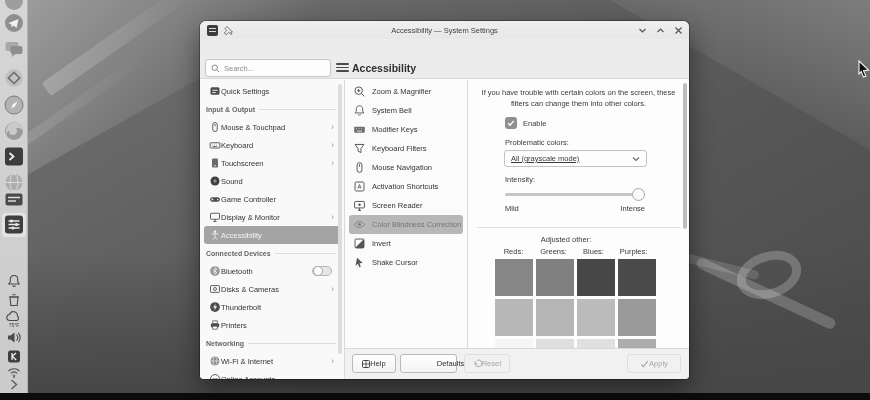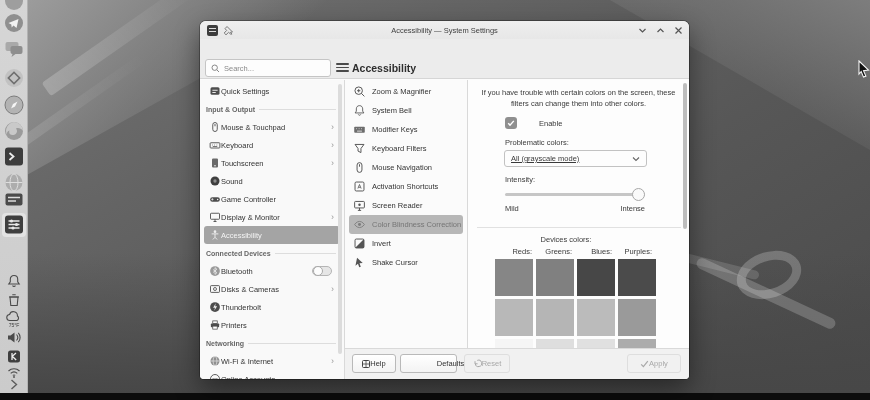--- a/index.html
+++ b/index.html
@@ -71,34 +71,34 @@
 
   
   .mrows { padding-top:2px; }
   .mrow { height:19px; margin:0 4px; border-radius:3px; display:flex; align-items:center; gap:6px; padding-left:4px; font-size:7.5px; color:#333; }
   .mrow .mic { width:13px; height:13px; display:flex; align-items:center; justify-content:center; }
   .mrow.sel { background:#b7b7b7; color:#757575; }
 
   
   .panel { font-size:7.5px; color:#3a3a3a; }
   .intro { position:absolute; left:6px; top:7px; width:209px; text-align:center; line-height:11px; }
-  .cbrow { position:absolute; left:37px; top:37px; display:flex; align-items:center; gap:22px; }
+  .cbrow { position:absolute; left:37px; top:37px; display:flex; align-items:center; gap:6px; }
   .cbox { width:12px; height:12px; border-radius:3px; background:#8f8f8f; display:flex; align-items:center; justify-content:center; }
   .plabel1 { position:absolute; left:37px; top:58px; }
   .dropdown { position:absolute; left:36px; top:70px; width:143px; height:17px; background:#fdfdfd; border:1px solid #c2c2c2; border-radius:3px; display:flex; align-items:center; padding:0 6px;text-decoration:underline; }
   .dropdown .dval { flex:1; }
   .plabel2 { position:absolute; left:37px; top:95px; }
   .slider { position:absolute; left:37px; top:107px; width:140px; height:14px; }
   .slider .track { position:absolute; left:0; top:6px; width:100%; height:3px; border-radius:2px; background:#c6c6c6; }
   .slider .knob { position:absolute; right:0; top:1px; width:13px; height:13px; border-radius:50%; background:#fafafa; border:1px solid #a8a8a8; }
   .minmax { position:absolute; left:37px; top:124px; width:140px; display:flex; justify-content:space-between; }
   .pdiv { position:absolute; left:9px; top:147px; width:204px; height:1px; background:#e1e1e1; }
   .adj-title { position:absolute; left:0; top:155px; width:196px; text-align:center; }
   .collabels { position:absolute; left:27px; top:167px; width:160px; display:flex; }
-  .collabels span { width:38px; margin-right:3px; text-align:right; }
+  .collabels span { width:38px; margin-right:3px; text-align:center; }
   .swatches { position:absolute; left:27px; top:179px; width:170px; }
   .swrow { display:flex; margin-bottom:3px; }
   .swcell { width:38px; height:37px; margin-right:3px; }
   .pscroll { position:absolute; right:2px; top:3px; width:4px; height:146px; border-radius:2px; background:#bdbdbd; }
 
   
   .fbtn { position:absolute; top:5px; height:19px; border:1px solid #b9b9b9; border-radius:3px; background:linear-gradient(#ffffff,#f3f3f3); display:flex; align-items:center; justify-content:center; font-size:7.5px; color:#333; }
   .fbtn.disabled { border-color:#dedede; background:transparent; color:#a8a8a8; }
   .fbtn svg { display:block; }
 </style>
@@ -538,21 +538,21 @@
     <div class="plabel2">Intensity:</div>
     <div class="slider">
       <div class="track"></div>
       <div class="knob"></div>
     </div>
     <div class="minmax">
       <span>Mild</span>
       <span>Intense</span>
     </div>
     <div class="pdiv"></div>
-    <div class="adj-title">Devices colors:</div>
+    <div class="adj-title">Adjusted other:</div>
     <div class="collabels">
       <span>Reds:</span>
       <span>Greens:</span>
       <span>Blues:</span>
       <span>Purples:</span>
     </div>
     <div class="swatches">
       <div class="swrow">
         <div class="swcell" style="background-color: rgb(134, 134, 134);"></div>
         <div class="swcell" style="background-color: rgb(128, 128, 128);"></div>

